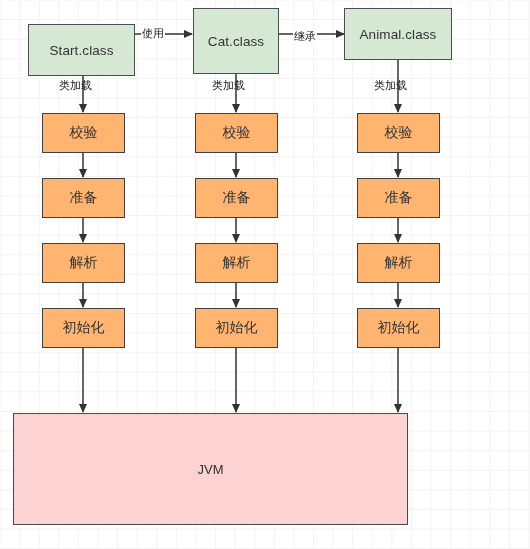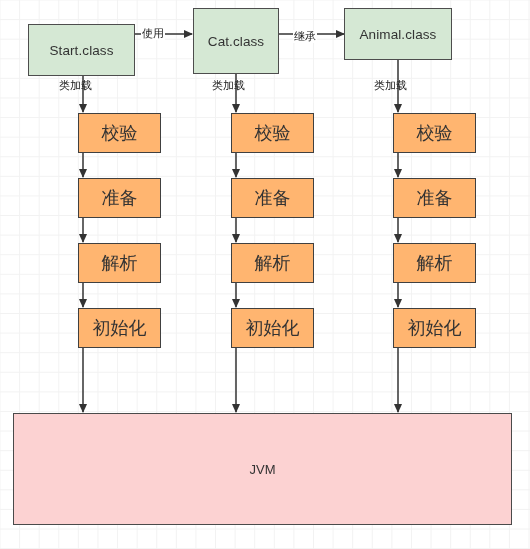--- a/index.html
+++ b/index.html
@@ -49,22 +49,21 @@
   .node-class {
     background-color: #d5e8d4;
     border-color: #4d4d4d;
     font-size: 13.5px;
     letter-spacing: 0.1px;
   }
 
   .node-phase {
     background-color: #ffb570;
     border-color: #404040;
-    font-size: 18px;
-    margin-left: 36px;
+    font-size: 14px;
   }
 
   .node-jvm {
     background-color: #fcd2d2;
     border-color: #4a4a4a;
     font-size: 13px;
   }
 
   .edge-label {
     position: absolute;
@@ -179,17 +178,17 @@
   <div class="node node-phase" style="left:357px; top:178px; width:83px; height:40px;">
     <span>准备</span>
   </div>
   <div class="node node-phase" style="left:357px; top:243px; width:83px; height:40px;">
     <span>解析</span>
   </div>
   <div class="node node-phase" style="left:357px; top:308px; width:83px; height:40px;">
     <span>初始化</span>
   </div>
 
-  <div class="node node-jvm" style="left:13px; top:413px; width:499px; height:112px;">
+  <div class="node node-jvm" style="left:13px; top:413px; width:395px; height:112px;">
     <span>JVM</span>
   </div>
 
 </div>
 
 </body></html>

